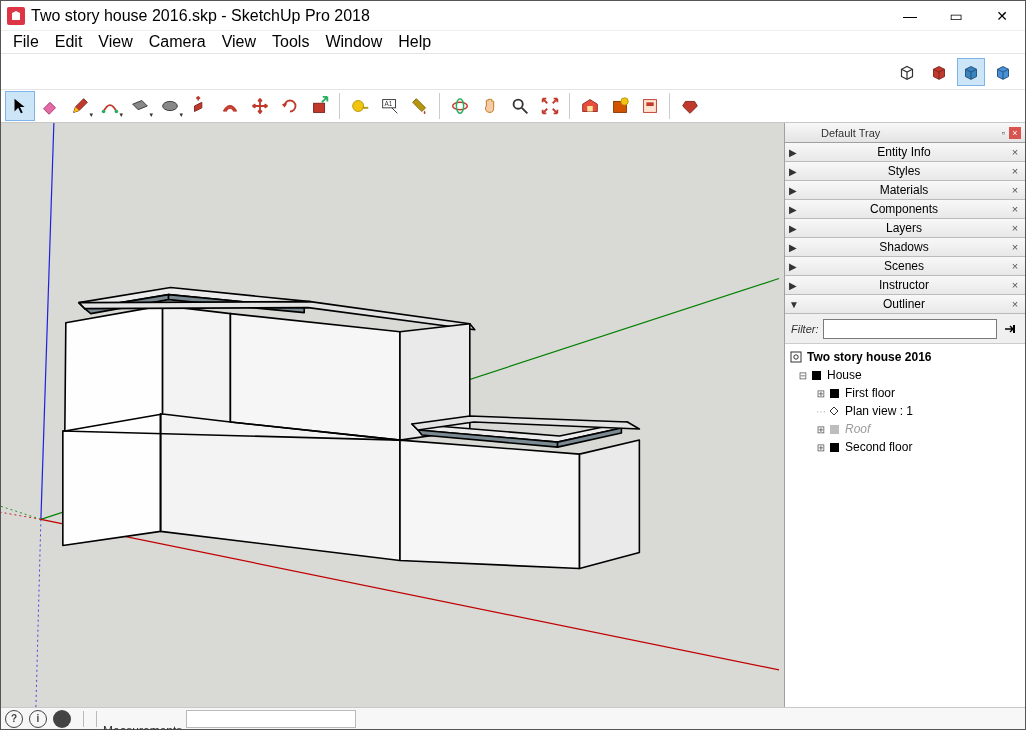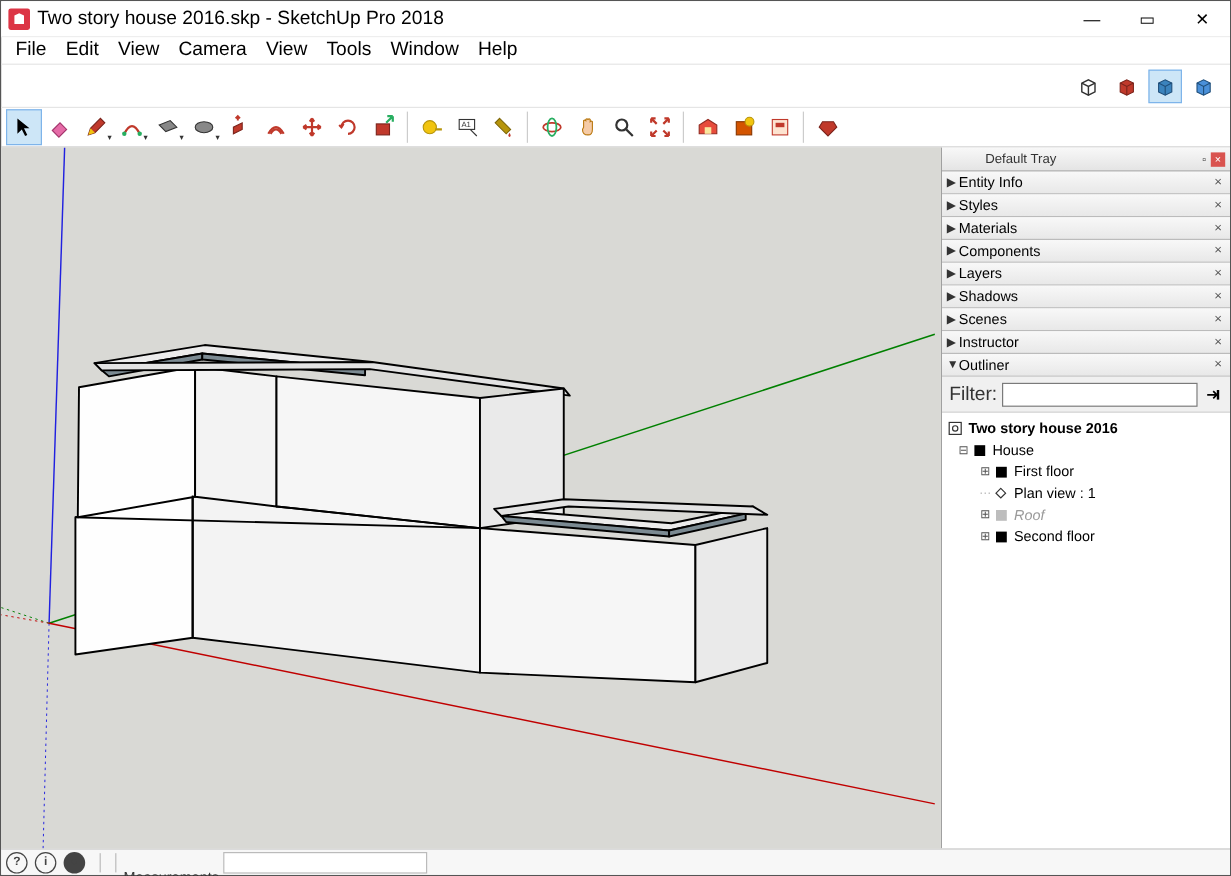--- a/index.html
+++ b/index.html
@@ -37,25 +37,25 @@
 .viewport svg { width: 100%; height: 100%; display: block; }
 
 
 .tray { width: 241px; background: #f0f0f0; border-left: 1px solid #a0a0a0; display: flex; flex-direction: column; font-size: 12px; }
 .tray-header { height: 20px; background: linear-gradient(#f8f8f8,#e4e4e4); border-bottom: 1px solid #a0a0a0; display: flex; align-items: center; padding: 0 4px; }
 .tray-header .title { flex: 1; font-size: 11px; color: #333; padding-left: 32px; }
 .tray-header .pin { font-size: 9px; color: #333; margin-right: 4px;}
 .tray-header .x { width: 12px; height: 12px; background: #d9534f; color: #fff; font-size: 9px; display: flex; align-items: center; justify-content: center; }
 .panel-head { height: 19px; background: linear-gradient(#f8f8f8,#e8e8e8); border-bottom: 1px solid #bbb; display: flex; align-items: center; padding: 0 4px; }
 .panel-head .arrow { width: 10px; font-size: 10px; color: #333; }
-.panel-head .label { flex: 1; font-size: 12px; color: #000; }
+.panel-head .label { flex: 1; font-size: 12px; color: #000; text-align: center; }
 .panel-head .x { width: 12px; height: 12px; font-size: 11px; color: #555; display: flex; align-items: center; justify-content: center; }
 .outliner-body { flex: 1; background: #fff; border-top: 0px solid #bbb; overflow: auto; display:flex; flex-direction: column; }
 .filter-row { height: 30px; display: flex; align-items: center; padding: 4px 6px; gap: 4px; background: #f0f0f0; border-bottom: 1px solid #ccc; }
-.filter-row label { font-size: 16px; color: #333; }
+.filter-row label { font-size: 11px; color: #333; font-style: italic; }
 .filter-row input { flex: 1; height: 20px; border: 1px solid #7a7a7a; font-size: 12px; padding: 0 3px; background:#fff; }
 .filter-row .arrowbtn { width: 18px; height: 18px; display:flex; align-items:center; justify-content:center; }
 .tree { padding: 4px 2px; font-size: 12px; background:#fff; flex:1;}
 .tree-row { display: flex; align-items: center; height: 18px; white-space: nowrap; }
 .tree-row .ind { display:inline-block; }
 .tree-row .tw { width: 12px; font-size: 10px; color: #555; text-align:center; }
 .tree-row .icon { width: 14px; height: 14px; margin-right: 2px; display:inline-flex; align-items:center; justify-content:center; }
 .tree-row .sq { width:9px; height:9px; background:#000; display:inline-block; }
 .tree-row .label { padding-left: 2px; text-align: right; }
 .tree-row .label.bold { font-weight: bold; }

